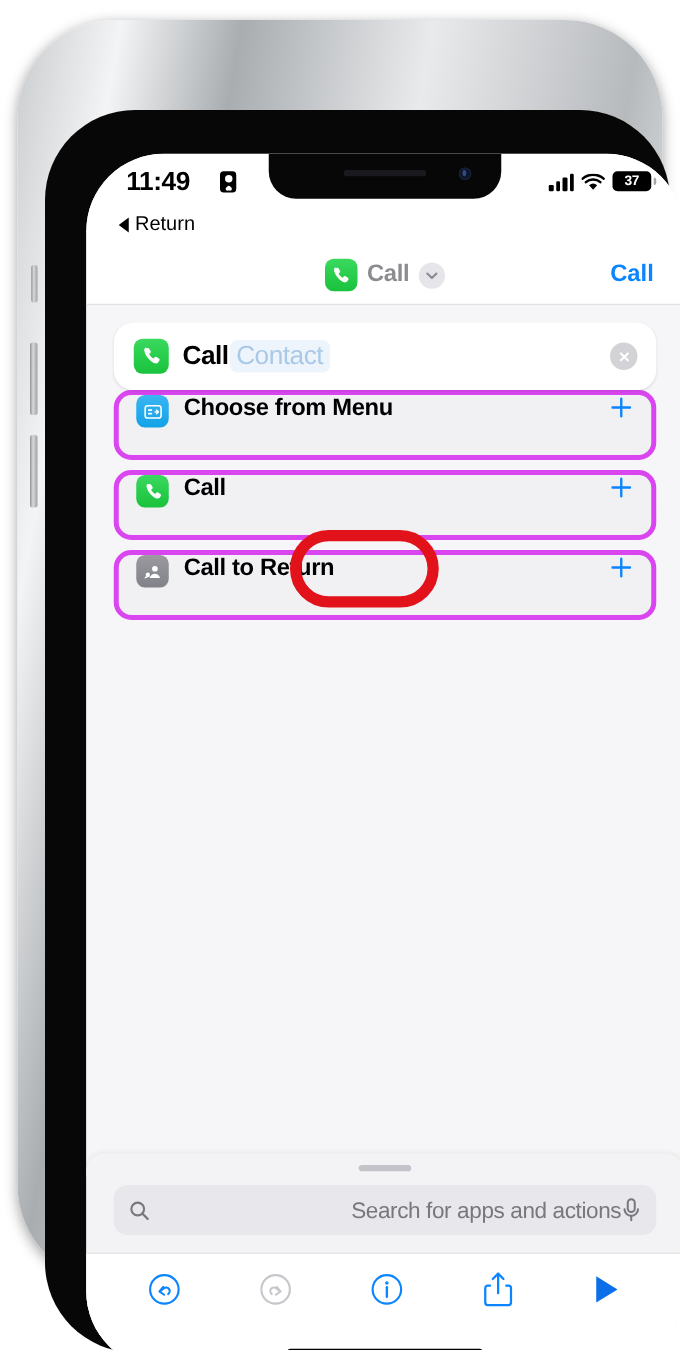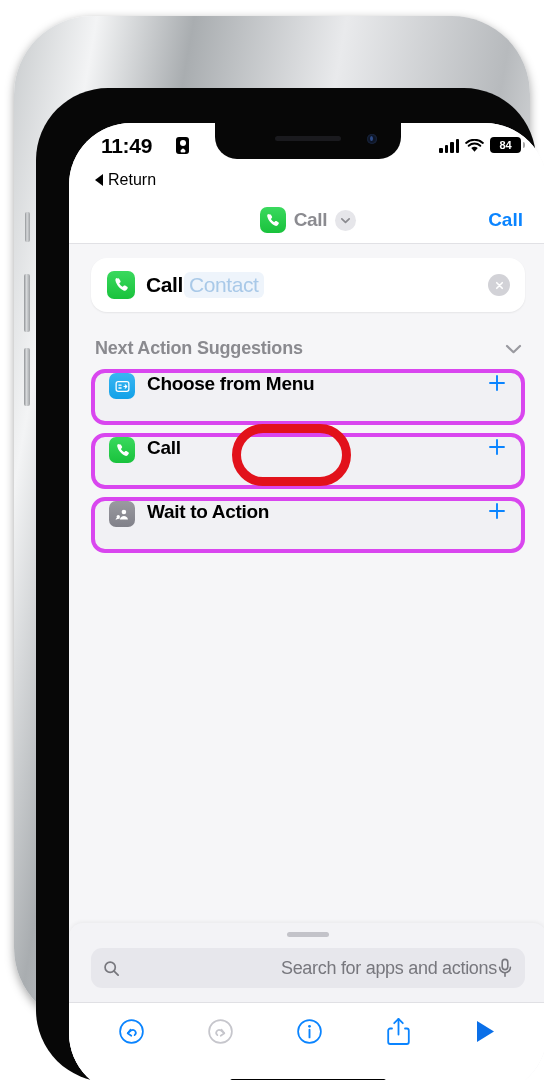--- a/index.html
+++ b/index.html
@@ -372,21 +372,21 @@
                 <i></i>
                 <i></i>
             </div>
             <div class="sb-wifi">
               <svg viewBox="0 0 20 15">
                 <path d="M10 13.4 L6.6 9.6 a5.2 5.2 0 0 1 6.8 0 Z" fill="#000"></path>
                 <path d="M3.9 7.1 a9.3 9.3 0 0 1 12.2 0" stroke="#000" stroke-width="2.1" fill="none" stroke-linecap="round"></path>
                 <path d="M1.2 4.1 a13.4 13.4 0 0 1 17.6 0" stroke="#000" stroke-width="2.1" fill="none" stroke-linecap="round"></path>
               </svg>
             </div>
-            <div class="sb-batt">84</div>
+            <div class="sb-batt">37</div>
           </div>
         </div>
 
         <div class="backrow">
           <span class="back-caret"></span>
           <span class="back-label">Return</span>
         </div>
 
         <div class="navbar">
           <div class="nav-title">
@@ -417,28 +417,20 @@
             <span class="token">Contact</span>
             <span class="clear-btn">
               <svg viewBox="0 0 12 12">
                 <path d="M3 3 L9 9 M9 3 L3 9" stroke="#fff" stroke-width="1.8" stroke-linecap="round"></path>
               </svg>
             </span>
           </div>
 
           <div class="annotation"></div>
 
-          <div class="section-header">
-            <span class="section-title">Next Action Suggestions</span>
-            <span class="section-chevron">
-              <svg viewBox="0 0 19 12">
-                  <path d="M3 3 L9.5 9.2 L16 3" stroke="#9a9aa0" stroke-width="2.2" fill="none" stroke-linecap="round" stroke-linejoin="round"></path>
-                </svg>
-            </span>
-          </div>
 
           <div class="suggestion-list">
 
             <div class="suggestion">
               <span class="sug-icon blue">
                 <svg viewBox="0 0 24 24">
                   <rect x="3" y="5" width="18" height="14" rx="3" fill="none" stroke="#fff" stroke-width="1.8"></rect>
                   <rect x="6" y="9" width="5" height="2" rx="1" fill="#fff"></rect>
                   <rect x="6" y="13" width="5" height="2" rx="1" fill="#fff"></rect>
                   <path d="M14 12 h4 m-2.2-2.2 L18 12 l-2.2 2.2" stroke="#fff" stroke-width="1.6" fill="none" stroke-linecap="round" stroke-linejoin="round"></path>
@@ -468,21 +460,21 @@
 
             <div class="suggestion">
               <span class="sug-icon gray">
                 <svg viewBox="0 0 24 24">
                   <circle cx="14" cy="8.5" r="3.2" fill="#fff"></circle>
                   <path d="M8.2 19c.6-3.1 3-5 5.8-5s5.2 1.9 5.8 5Z" fill="#fff"></path>
                   <circle cx="6" cy="15.2" r="2.4" fill="#fff"></circle>
                   <path d="M2.2 19.4c.4-1.9 1.9-3.1 3.8-3.1 1 0 1.9.3 2.6.9" fill="#fff"></path>
                 </svg>
               </span>
-              <span class="sug-label">Wait to Action</span>
+              <span class="sug-label">Call to Return</span>
               <span class="sug-add">
                 <svg viewBox="0 0 20 20">
                     <path d="M10 3 V17 M3 10 H17" stroke="#0a84ff" stroke-width="1.9" stroke-linecap="round"></path>
                   </svg>
               </span>
             </div>
 
           </div>
         </div>
 

